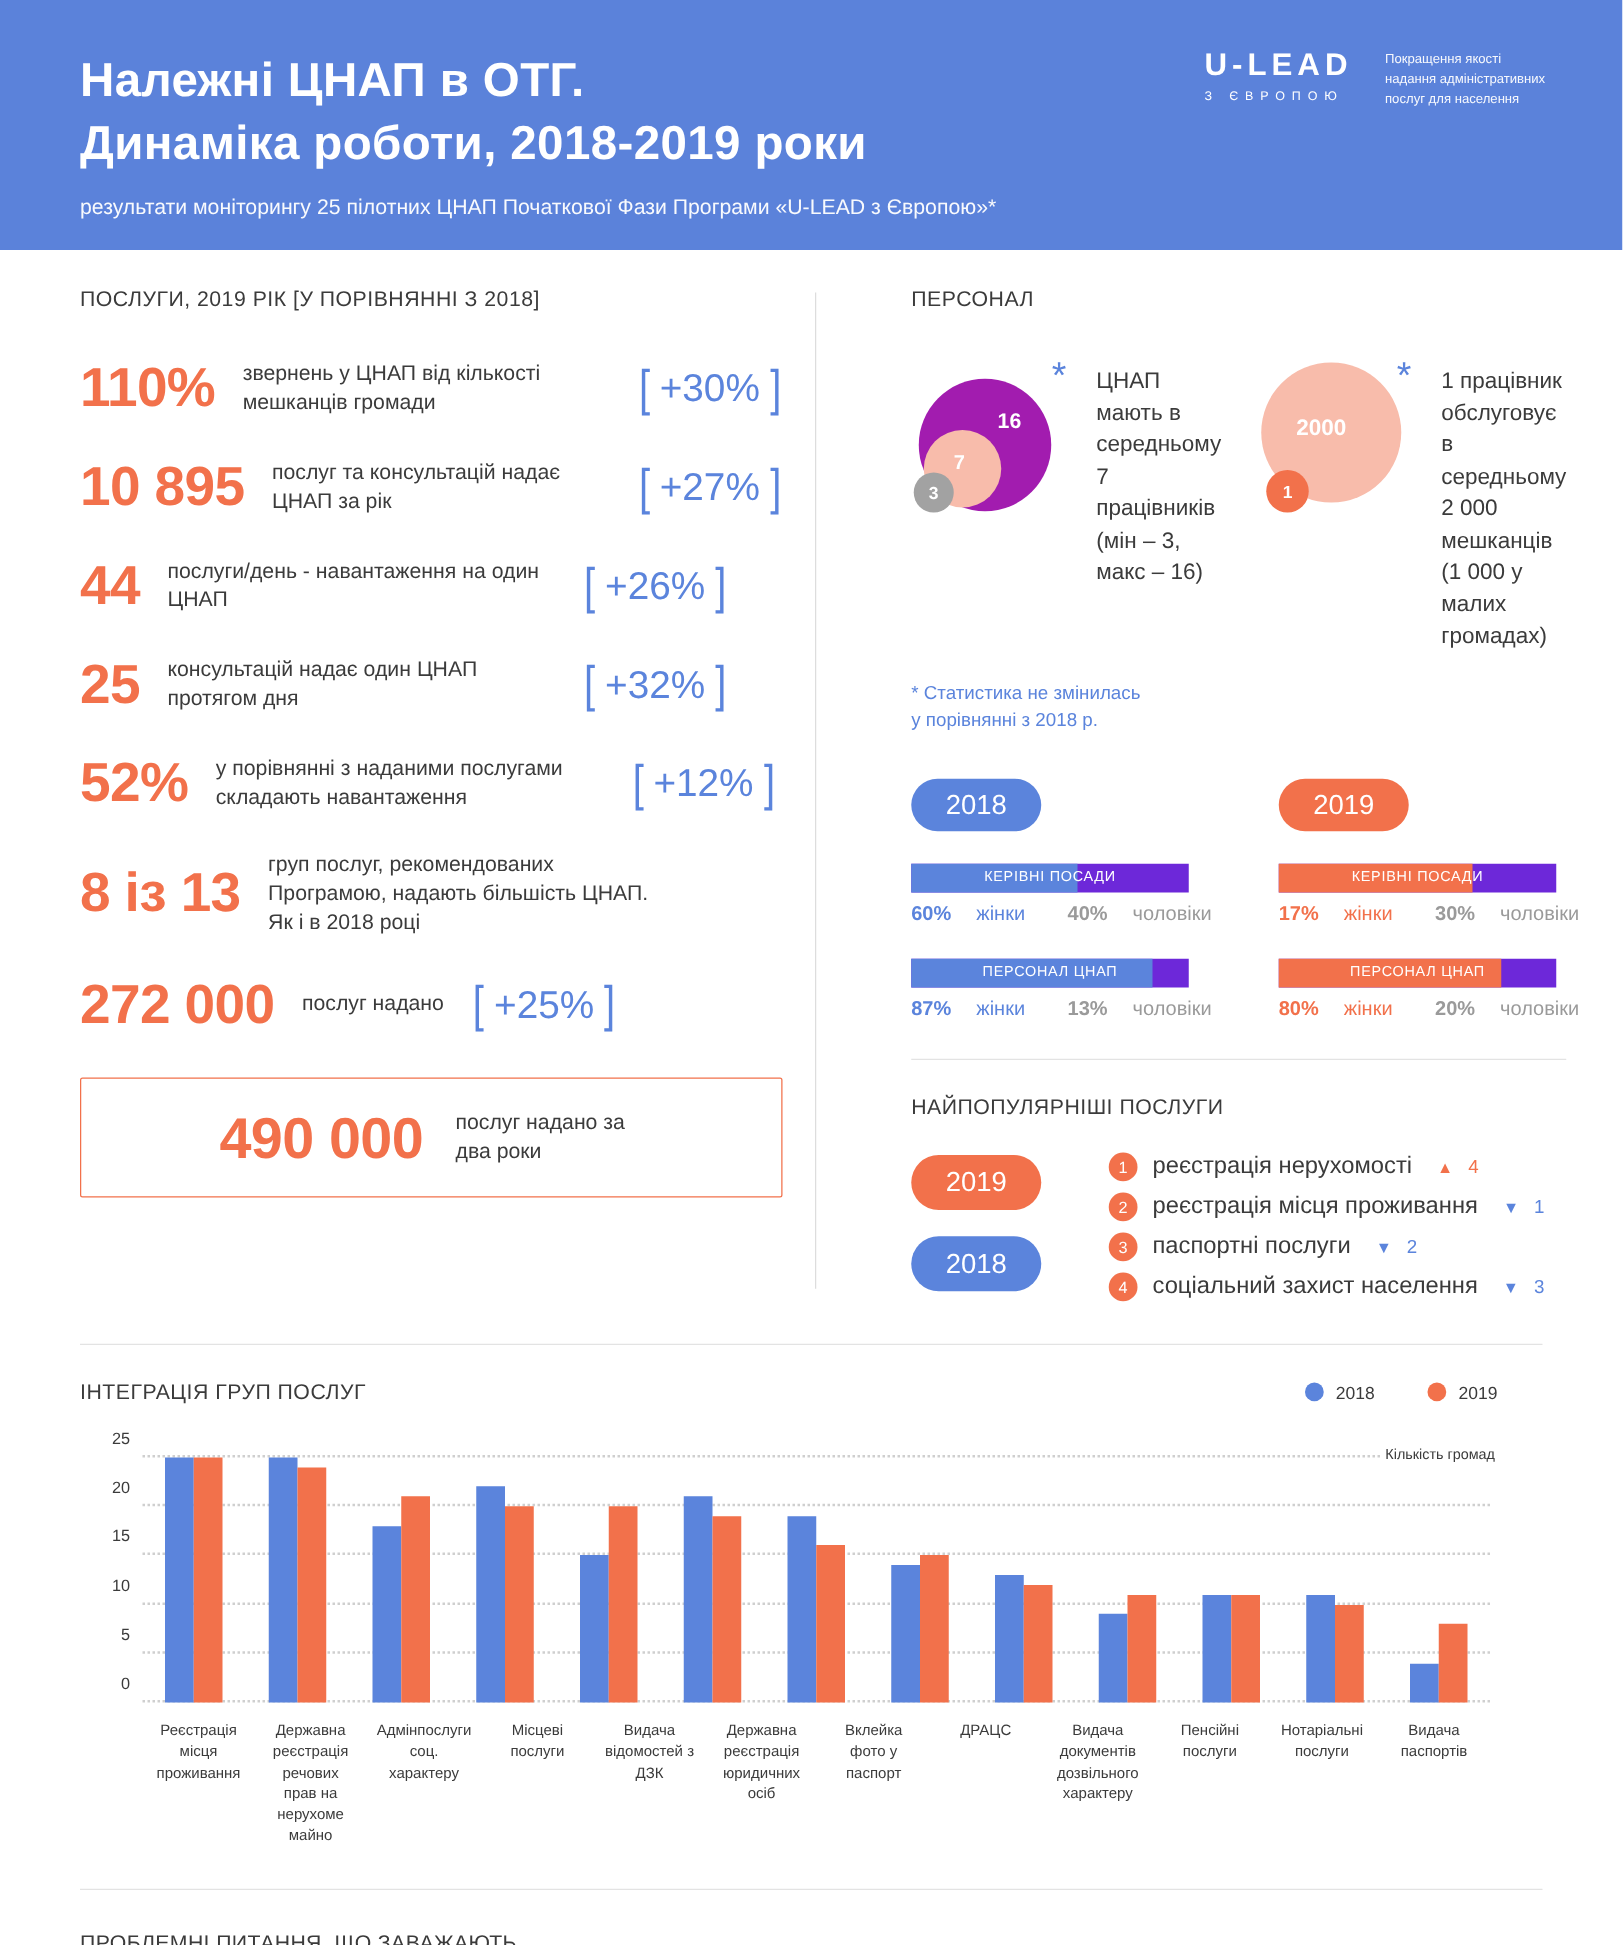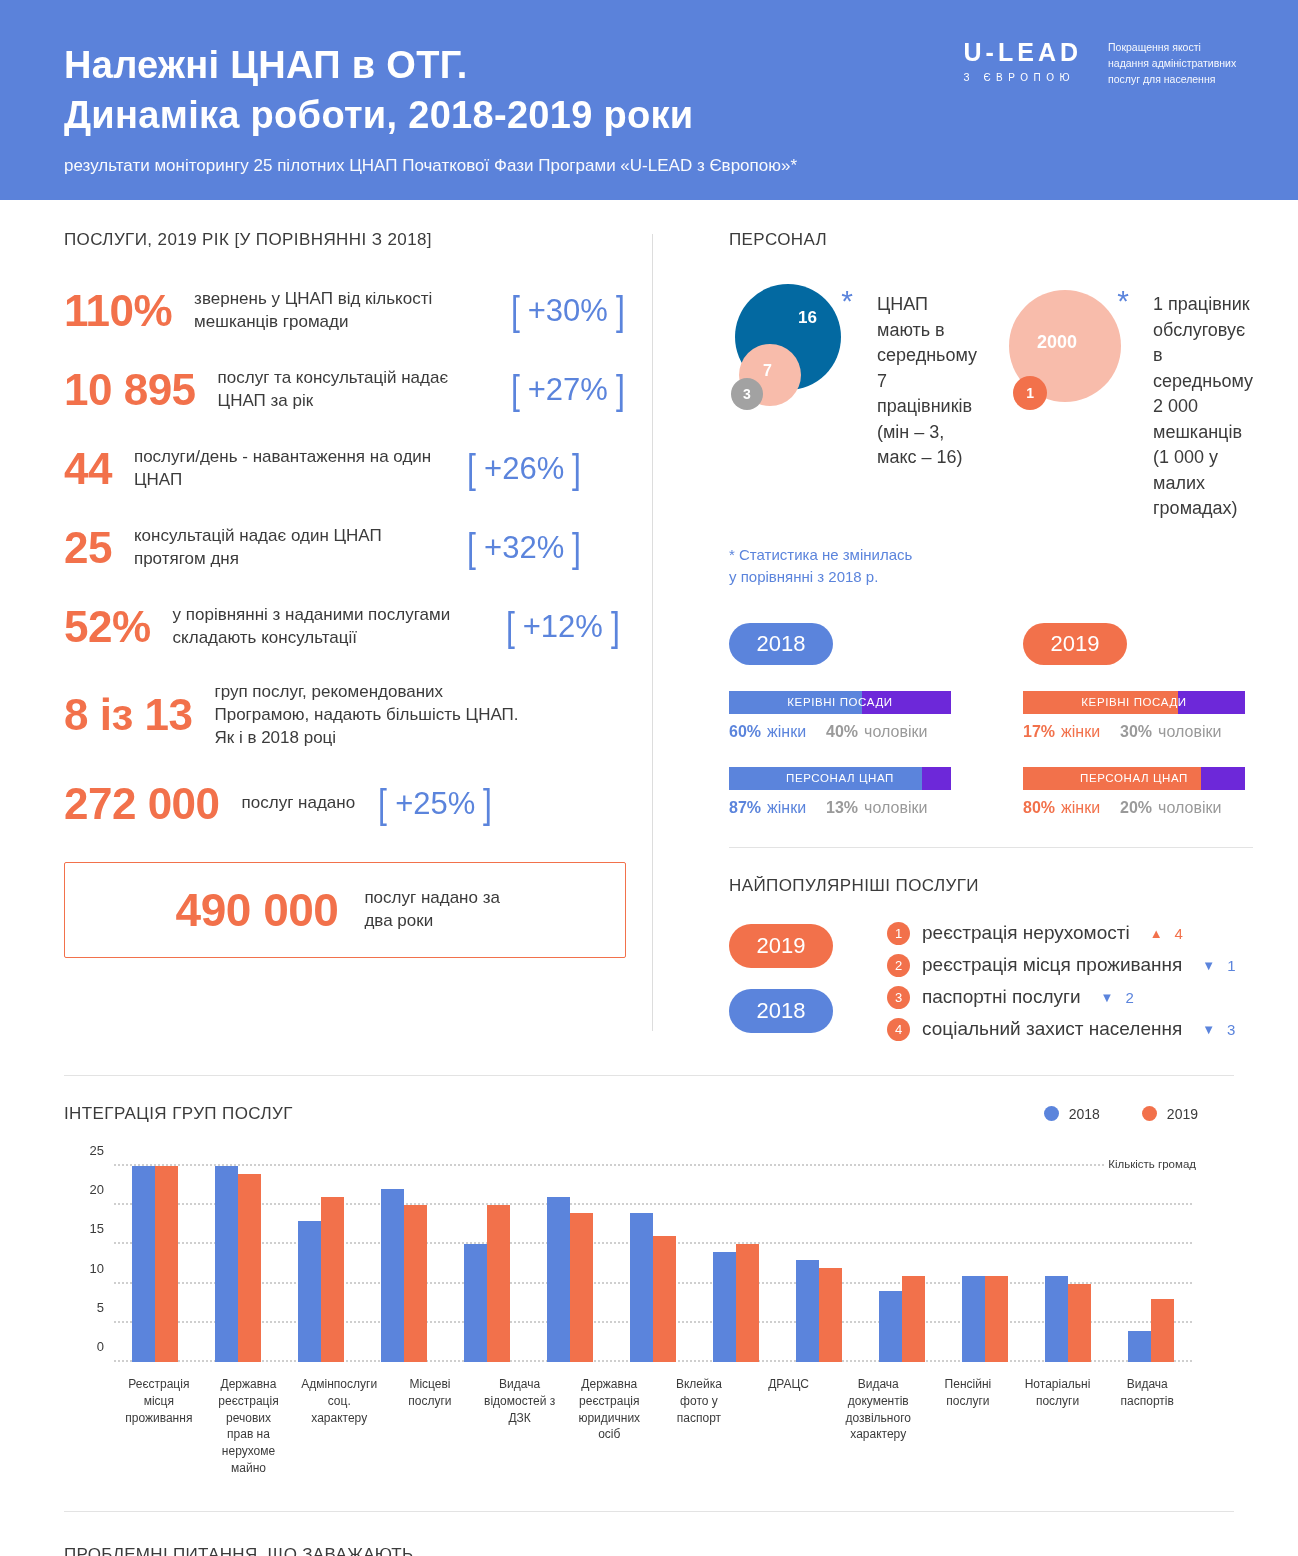--- a/index.html
+++ b/index.html
@@ -30,39 +30,39 @@
   .stat-change { font-size:31px; color:#5b84dc; white-space:nowrap; display:flex; align-items:center; gap:7px; }
   .stat-change .br { font-size:40px; font-weight:300; line-height:.9; transform:scaleX(.8); }
   .total-box { margin-top:33px; border:1.5px solid #f2714b; border-radius:2px; padding:20px 20px; display:flex; justify-content:center; align-items:center; gap:26px; }
   .total-value { font-size:46px; font-weight:700; color:#f2714b; letter-spacing:-.5px; }
   .total-label { font-size:17px; line-height:1.35; max-width:150px; }
   
   .bubbles { display:flex; margin-top:32px; gap:28px; }
   .bubble-block { display:flex; gap:20px; width:50%; }
   .bubble-art { position:relative; width:128px; height:138px; flex:none; }
   .c { position:absolute; border-radius:50%; color:#fff; font-weight:700; }
-  .c1-big  { width:106px; height:106px; background:#0369a1; left:6px; top:2px; }
+  .c1-big  { width:106px; height:106px; background:#a21caf; left:6px; top:21px; }
   .c1-big span { position:absolute; right:24px; top:24px; font-size:17px; }
   .c1-mid  { width:62px;  height:62px;  background:#f8bcab; left:10px; top:62px; }
   .c1-mid span { position:absolute; left:24px; top:18px; font-size:16px; }
   .c1-small{ width:32px;  height:32px;  background:#a2a2a2; left:2px;  top:96px; text-align:center; line-height:32px; font-size:14px; }
   .c2-big  { width:112px; height:112px; background:#f8bcab; left:4px; top:8px; }
   .c2-big span { position:absolute; left:28px; top:42px; font-size:18px; }
   .c2-small{ width:34px;  height:34px;  background:#f2714b; left:8px; top:94px; text-align:center; line-height:34px; font-size:14px; }
   .asterisk { position:absolute; top:2px; right:4px; color:#5b84dc; font-size:30px; font-weight:400; }
   .bubble-text { font-size:18px; line-height:1.42; padding-top:10px; }
   .personnel-footnote { margin-top:22px; color:#5b84dc; font-size:15px; line-height:1.5; white-space:pre-line; }
   
   .years { display:flex; gap:72px; margin-top:34px; }
   .year-col { width:222px; flex:none; }
   .year-pill { width:104px; height:42px; border-radius:21px; color:#fff; font-size:22px; display:flex; align-items:center; justify-content:center; }
   .gender-bar { position:relative; height:23px; background:#6d28d9; margin-top:26px; }
   .gender-bar .fill { position:absolute; left:0; top:0; bottom:0; }
   .gender-bar .glabel { position:absolute; inset:0; display:flex; align-items:center; justify-content:center; color:#fff; font-size:11.5px; letter-spacing:.6px; }
-  .gender-pcts { margin-top:9px; font-size:16px; display:flex; gap:6px; }
+  .gender-pcts { margin-top:9px; font-size:16px; display:flex; gap:20px; }
   .gender-pcts b { font-weight:700; }
   .gender-pcts .men { color:#9a9a9a; margin-left:14px; }
   .hr-right { height:1px; background:#e3e3e3; margin:30px 0 0 0; }
   
   .popular { margin-top:28px; }
   .popular-body { display:flex; margin-top:26px; }
   .pop-pills { width:158px; flex:none; display:flex; flex-direction:column; gap:21px; padding-top:2px; }
   .pop-pill { width:104px; height:44px; border-radius:22px; color:#fff; font-size:22px; display:flex; align-items:center; justify-content:center; }
   .pop-list { flex:1; display:flex; flex-direction:column; gap:9px; }
   .pop-item { display:flex; align-items:center; gap:12px; }
@@ -149,21 +149,21 @@
           <div class="stat-value">25</div>
           <div class="stat-label">консультацій надає один ЦНАП протягом дня</div>
           <div class="stat-change">
             <span class="br">[</span>
             <span>+32%</span>
             <span class="br">]</span>
           </div>
         </div>
         <div class="stat-row">
           <div class="stat-value">52%</div>
-          <div class="stat-label">у порівнянні з наданими послугами складають консультації</div>
+          <div class="stat-label">у порівнянні з наданими послугами складають навантаження</div>
           <div class="stat-change">
             <span class="br">[</span>
             <span>+12%</span>
             <span class="br">]</span>
           </div>
         </div>
         <div class="stat-row">
           <div class="stat-value">8 із 13</div>
           <div class="stat-label">груп послуг, рекомендованих Програмою, надають більшість ЦНАП. Як і в 2018 році</div>
         </div>

